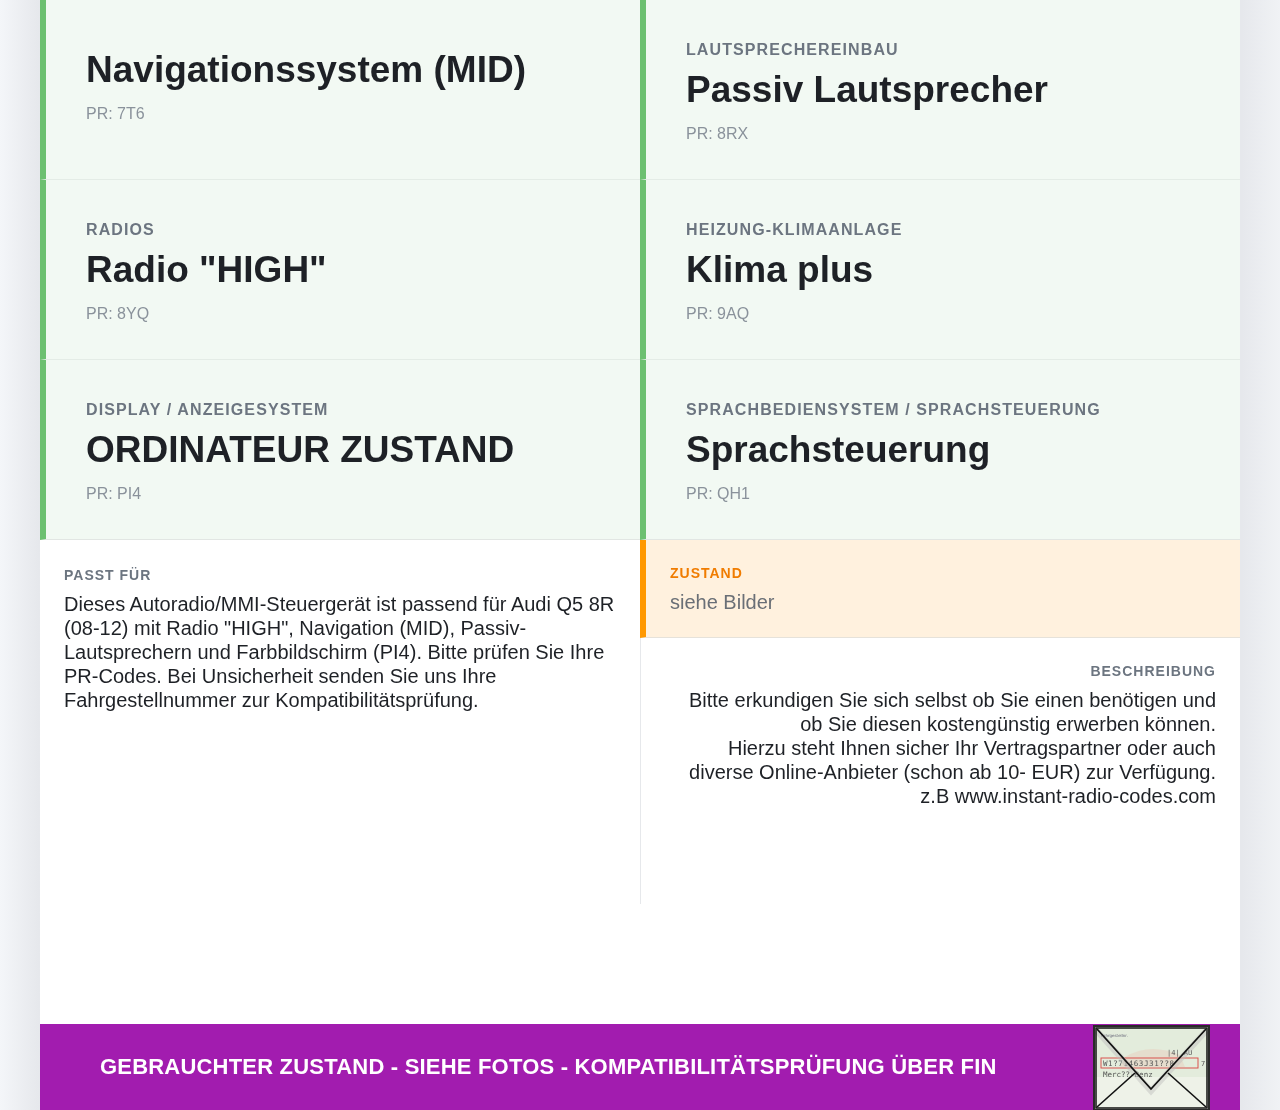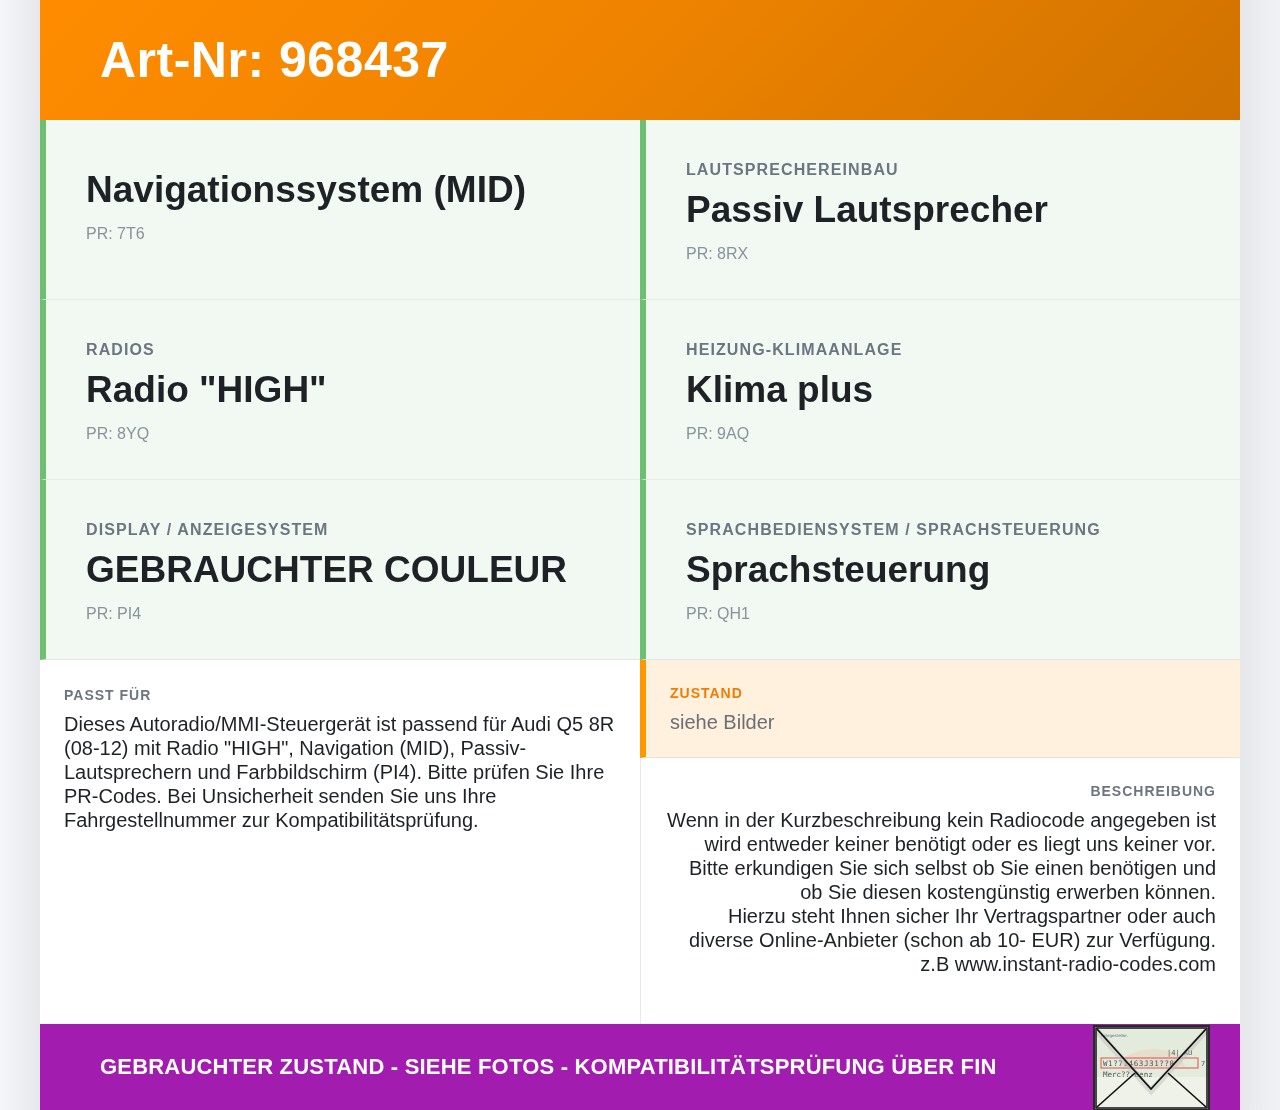--- a/index.html
+++ b/index.html
@@ -155,23 +155,20 @@
       border: 2px solid #2a2a2a;
       overflow: hidden;
     }
     .footer-image svg { display: block; }
   </style>
 </head>
 <body>
 
 <div class="page">
 
-  <header class="header">
-    <h1>Art-Nr: 968437</h1>
-  </header>
 
   <section class="spec-grid">
     <div class="spec-cell">
       <div class="spec-value">Navigationssystem (MID)</div>
       <div class="spec-pr">PR: 7T6</div>
     </div>
     <div class="spec-cell">
       <div class="spec-label">Lautsprechereinbau</div>
       <div class="spec-value">Passiv Lautsprecher</div>
       <div class="spec-pr">PR: 8RX</div>
@@ -181,21 +178,21 @@
       <div class="spec-value">Radio "HIGH"</div>
       <div class="spec-pr">PR: 8YQ</div>
     </div>
     <div class="spec-cell">
       <div class="spec-label">Heizung-Klimaanlage</div>
       <div class="spec-value">Klima plus</div>
       <div class="spec-pr">PR: 9AQ</div>
     </div>
     <div class="spec-cell">
       <div class="spec-label">Display / Anzeigesystem</div>
-      <div class="spec-value">GEBRAUCHTER COULEUR</div>
+      <div class="spec-value">ORDINATEUR ZUSTAND</div>
       <div class="spec-pr">PR: PI4</div>
     </div>
     <div class="spec-cell">
       <div class="spec-label">Sprachbediensystem / Sprachsteuerung</div>
       <div class="spec-value">Sprachsteuerung</div>
       <div class="spec-pr">PR: QH1</div>
     </div>
   </section>
 
   <section class="lower">
@@ -204,21 +201,20 @@
       <div class="fits-text">Dieses Autoradio/MMI-Steuergerät ist passend für Audi Q5 8R (08-12) mit Radio "HIGH", Navigation (MID), Passiv-Lautsprechern und Farbbildschirm (PI4). Bitte prüfen Sie Ihre PR-Codes. Bei Unsicherheit senden Sie uns Ihre Fahrgestellnummer zur Kompatibilitätsprüfung.</div>
     </div>
     <div class="right-col">
       <div class="condition">
         <div class="section-label">Zustand</div>
         <div class="condition-value">siehe Bilder</div>
       </div>
       <div class="description">
         <div class="section-label">Beschreibung</div>
         <div class="description-text">
-          <p>Wenn in der Kurzbeschreibung kein Radiocode angegeben ist wird entweder keiner benötigt oder es liegt uns keiner vor.</p>
           <p>Bitte erkundigen Sie sich selbst ob Sie einen benötigen und ob Sie diesen kostengünstig erwerben können.</p>
           <p>Hierzu steht Ihnen sicher Ihr Vertragspartner oder auch diverse Online-Anbieter (schon ab 10- EUR) zur Verfügung. z.B www.instant-radio-codes.com</p>
         </div>
       </div>
     </div>
   </section>
 
   <footer class="footer">
     <div class="footer-text">GEBRAUCHTER ZUSTAND - SIEHE FOTOS - KOMPATIBILITÄTSPRÜFUNG ÜBER FIN</div>
     <div class="footer-image">

